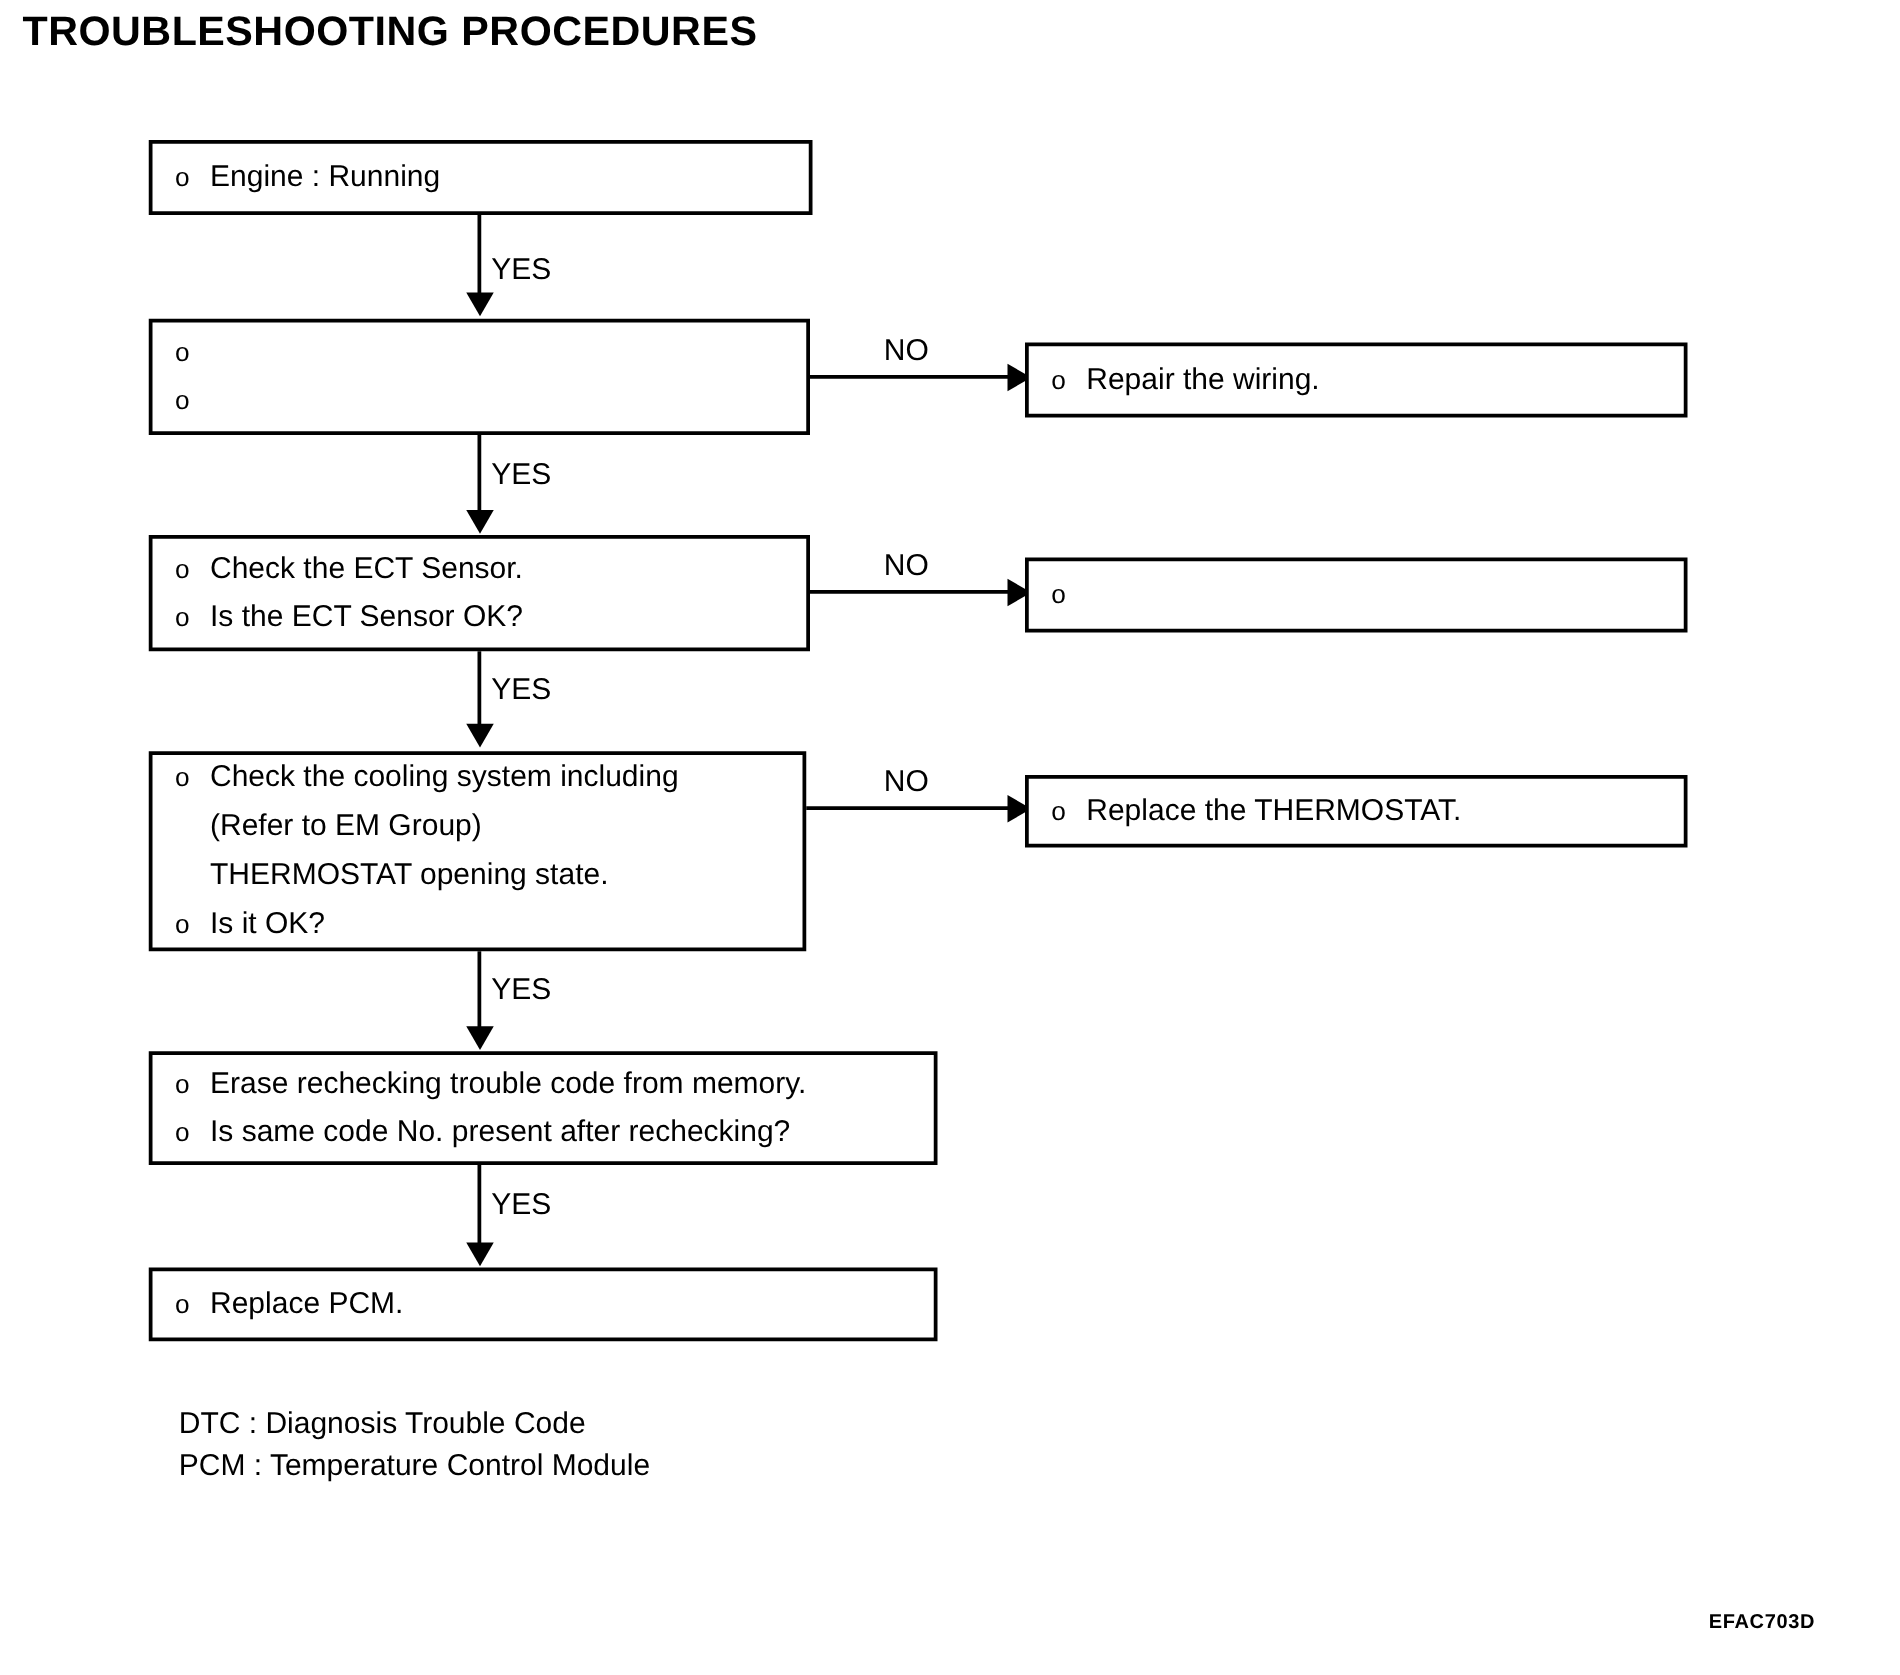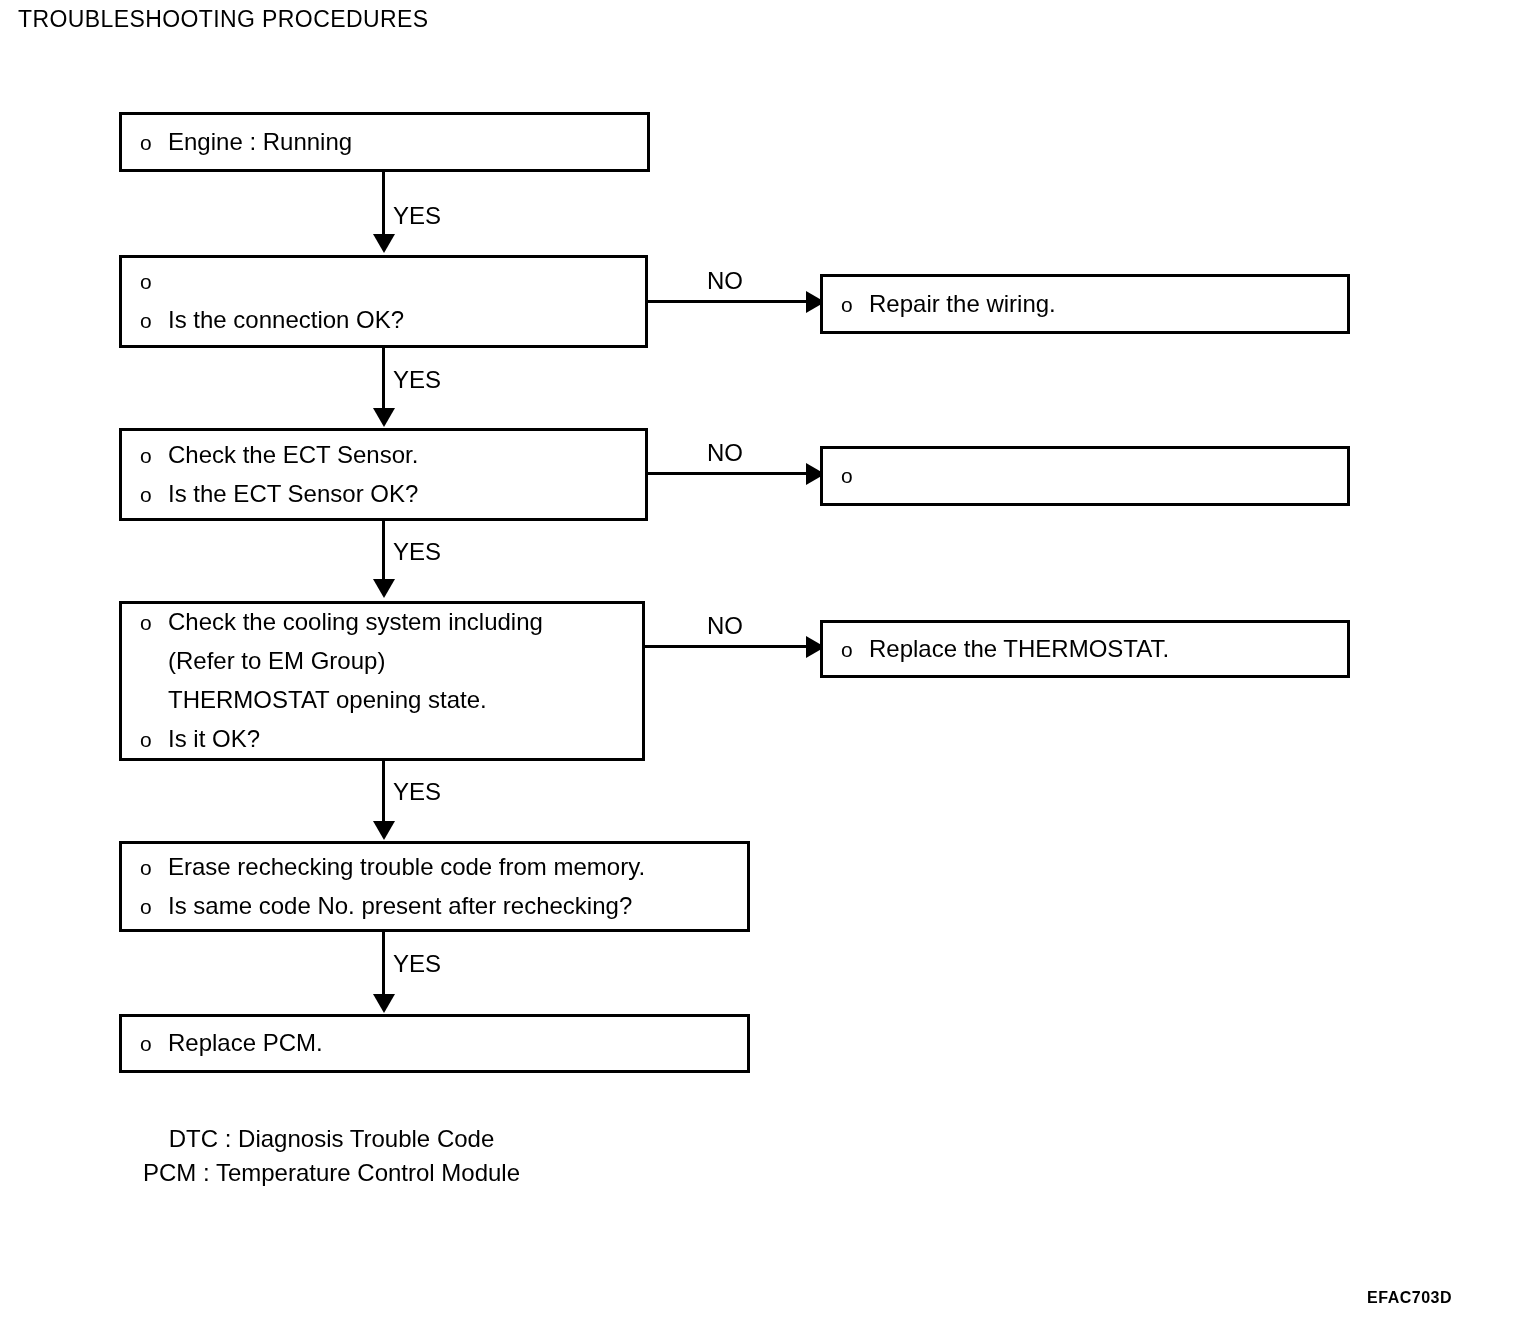--- a/index.html
+++ b/index.html
@@ -15,22 +15,22 @@
     background: #ffffff;
     font-family: "Liberation Sans", "DejaVu Sans", sans-serif;
     color: #000000;
     overflow: hidden;
   }
   
   #page-title {
     position: absolute;
     left: 18px;
     top: 6px;
-    font-size: 23px;
-    font-weight: normal;
+    font-size: 33px;
+    font-weight: bold;
     letter-spacing: 0.4px;
     white-space: nowrap;
   }
   
   .flow-box {
     position: absolute;
     box-sizing: border-box;
     border: 3px solid #000000;
     background: #ffffff;
     padding: 0;
@@ -92,21 +92,20 @@
     position: absolute;
     font-size: 24px;
     line-height: 26px;
     white-space: nowrap;
   }
   
   #legend {
     position: absolute;
     left: 143px;
     top: 1122px;
-    text-align: center;
   }
   .legend-line {
     font-size: 24px;
     line-height: 34px;
     white-space: nowrap;
   }
   
   #figure-code {
     position: absolute;
     right: 68px;
@@ -137,21 +136,20 @@
   <div class="arrow-down" style="left:373px; top:234px;"></div>
   <div class="edge-label" style="left:393px; top:203px;">YES</div>
 
   <div class="flow-box" style="left:119px; top:255px; width:529px; height:93px;">
     <div class="box-lines">
       <div class="box-line">
         <span class="bullet-o">o</span>
       </div>
       <div class="box-line">
         <span class="bullet-o">o</span>
-        <span class="line-text">Is the connection OK?</span>
       </div>
     </div>
   </div>
 
   <div class="h-line" style="left:648px; top:300px; width:167px;"></div>
   <div class="arrow-right" style="left:806px; top:291px;"></div>
   <div class="edge-label" style="left:707px; top:268px;">NO</div>
 
   <div class="flow-box" style="left:820px; top:274px; width:530px; height:60px;">
     <div class="box-lines">

